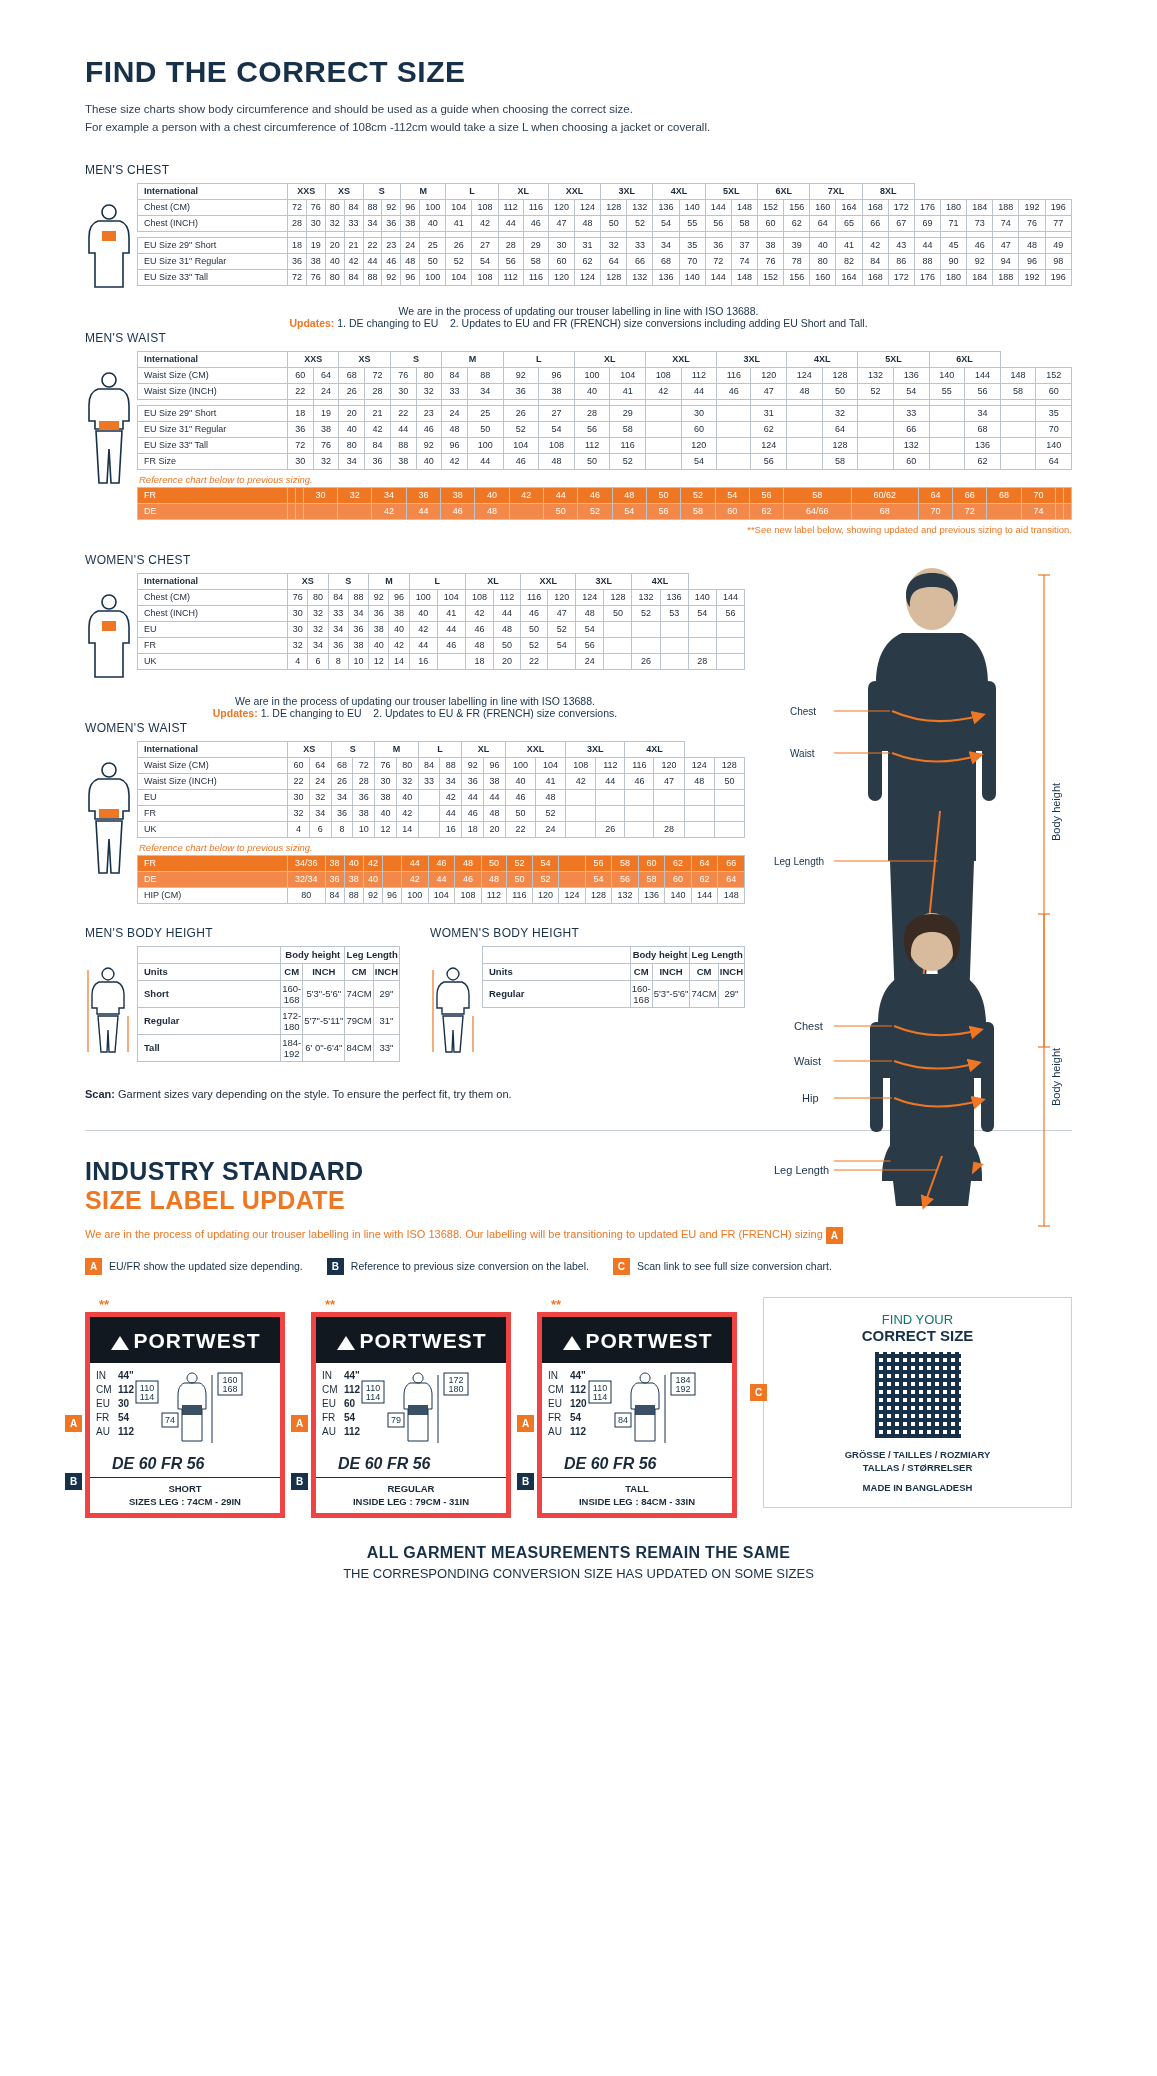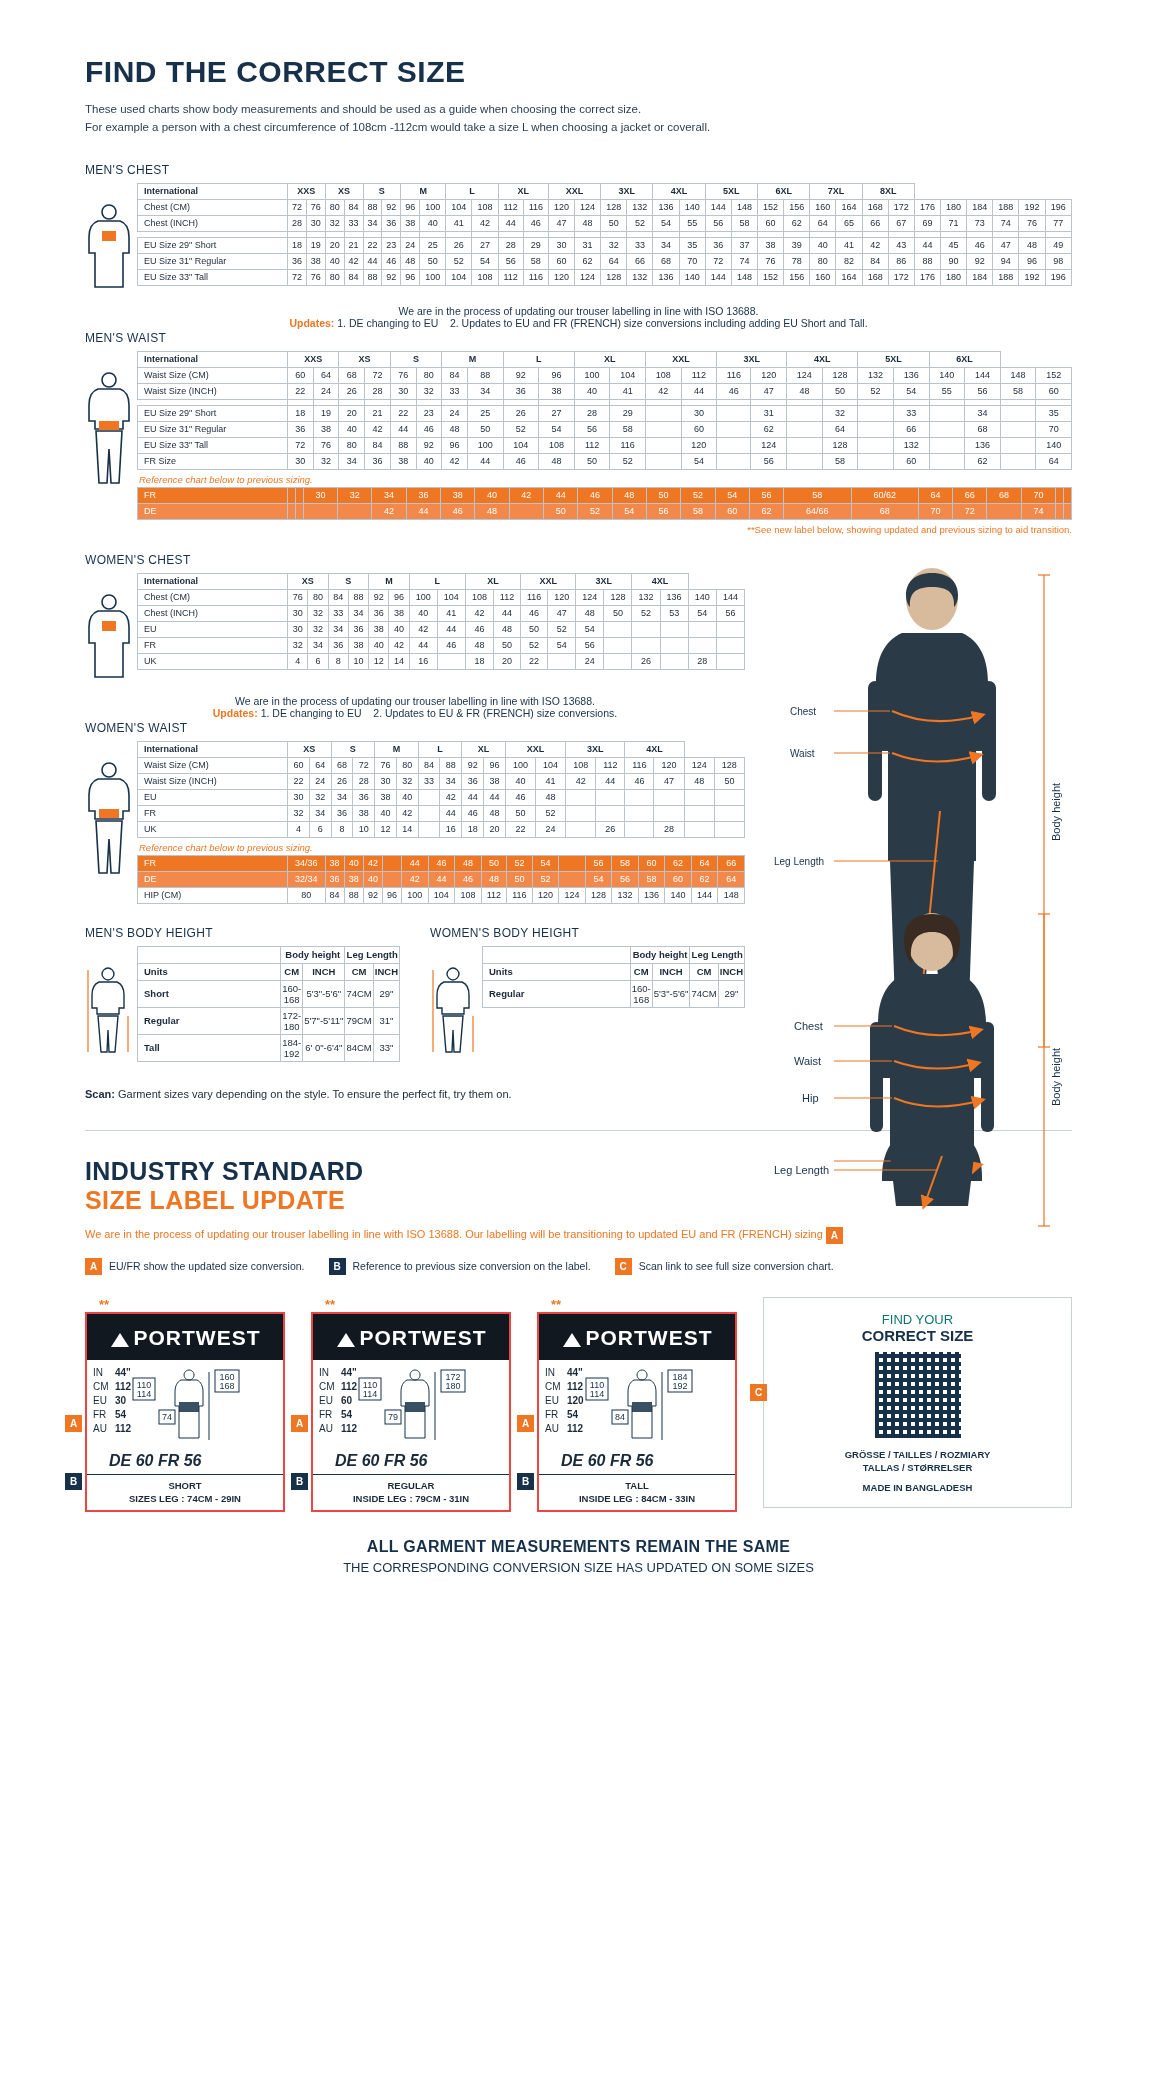--- a/index.html
+++ b/index.html
@@ -79,21 +79,21 @@
 
   h2.ind { font-size:25px; font-weight:bold; color:#17314a; text-transform:uppercase; margin:0; letter-spacing:0.4px;}
   h2.ind2 { font-size:25px; font-weight:bold; color:#ef7622; text-transform:uppercase; margin:0 0 12px 0; letter-spacing:0.4px;}
   .ind-line { font-size:11px; color:#ef7622; margin-bottom:14px; }
   .legend-row { display:flex; gap:24px; font-size:10.5px; align-items:center; margin-bottom:22px; flex-wrap:wrap;}
   .legend-row .item { display:flex; align-items:center; gap:7px; color:#17314a;}
 
   .labels-row { display:flex; gap:26px; align-items:flex-start; }
   .label-card { position:relative; flex:0 0 200px; }
   .stars { color:#ef7622; font-size:13px; font-weight:bold; margin-left:14px; }
-  .lbl-box { border:2px solid #ef4444; background:#fff; }
+  .lbl-box { border:5px solid #ef4444; background:#fff; }
   .lbl-top { background:#111820; color:#fff; text-align:center; padding:12px 0 10px 0; }
   .brand { font-size:21px; font-weight:bold; letter-spacing:1px; }
   .lbl-body { display:flex; padding:6px 6px 2px 6px; }
   .sz-codes { font-size:10px; line-height:14px; }
   .sz-codes .k { display:inline-block; width:22px; font-weight:normal; }
   .sz-codes .v { font-weight:bold; }
   .manik { flex:1 1 auto; position:relative; height:82px; }
   .lbl-b-row { font-size:16px; font-style:italic; font-weight:bold; padding:2px 6px 4px 22px; }
   .lbl-foot { border-top:1px solid #17314a; text-align:center; font-size:9.5px; font-weight:bold; padding:4px 2px 5px 2px; line-height:13px;}
   .badge-left { position:absolute; left:-20px; }
@@ -114,21 +114,21 @@
 
   .fig-label { font-size:10px; color:#17314a; }
 </style>
 </head>
 <body>
 
 <div class="page">
 
   <h1 class="title">FIND THE CORRECT SIZE</h1>
   <div class="intro">
-    <div>These used charts show body measurements and should be used as a guide when choosing the correct size.</div>
+    <div>These size charts show body circumference and should be used as a guide when choosing the correct size.</div>
     <div>For example a person with a chest circumference of 108cm -112cm would take a size L when choosing a jacket or coverall.</div>
   </div>
 
   <h2 class="section">MEN'S CHEST</h2>
   <div class="block row-flex">
     <div class="figure-col">
       <svg width="48" height="90" viewBox="0 0 48 90">
         <path d="M24 4 c-4 0-7 3-7 7 0 4 3 7 7 7 4 0 7-3 7-7 0-4-3-7-7-7z M13 20 L35 20 C41 22 44 28 44 36 L44 52 L38 52 L38 86 L10 86 L10 52 L4 52 L4 36 C4 28 7 22 13 20 Z" fill="none" stroke="#17314a" stroke-width="1.6"></path>
         <rect x="17" y="30" width="14" height="10" fill="#ef7622"></rect>
       </svg>
@@ -1195,21 +1195,21 @@
   <h2 class="ind">INDUSTRY STANDARD</h2>
   <h2 class="ind2">SIZE LABEL UPDATE</h2>
   <div class="ind-line">
     <span>We are in the process of updating our trouser labelling in line with ISO 13688. Our labelling will be transitioning to updated EU and FR (FRENCH) sizing</span>
     <span class="badge-b badge-a" style="vertical-align:middle;">A</span>
   </div>
 
   <div class="legend-row">
     <div class="item">
       <span class="badge-b badge-a">A</span>
-      <span>EU/FR show the updated size conversion.</span>
+      <span>EU/FR show the updated size depending.</span>
     </div>
     <div class="item">
       <span class="badge-b">B</span>
       <span>Reference to previous size conversion on the label.</span>
     </div>
     <div class="item">
       <span class="badge-b badge-c">C</span>
       <span>Scan link to see full size conversion chart.</span>
     </div>
   </div>

